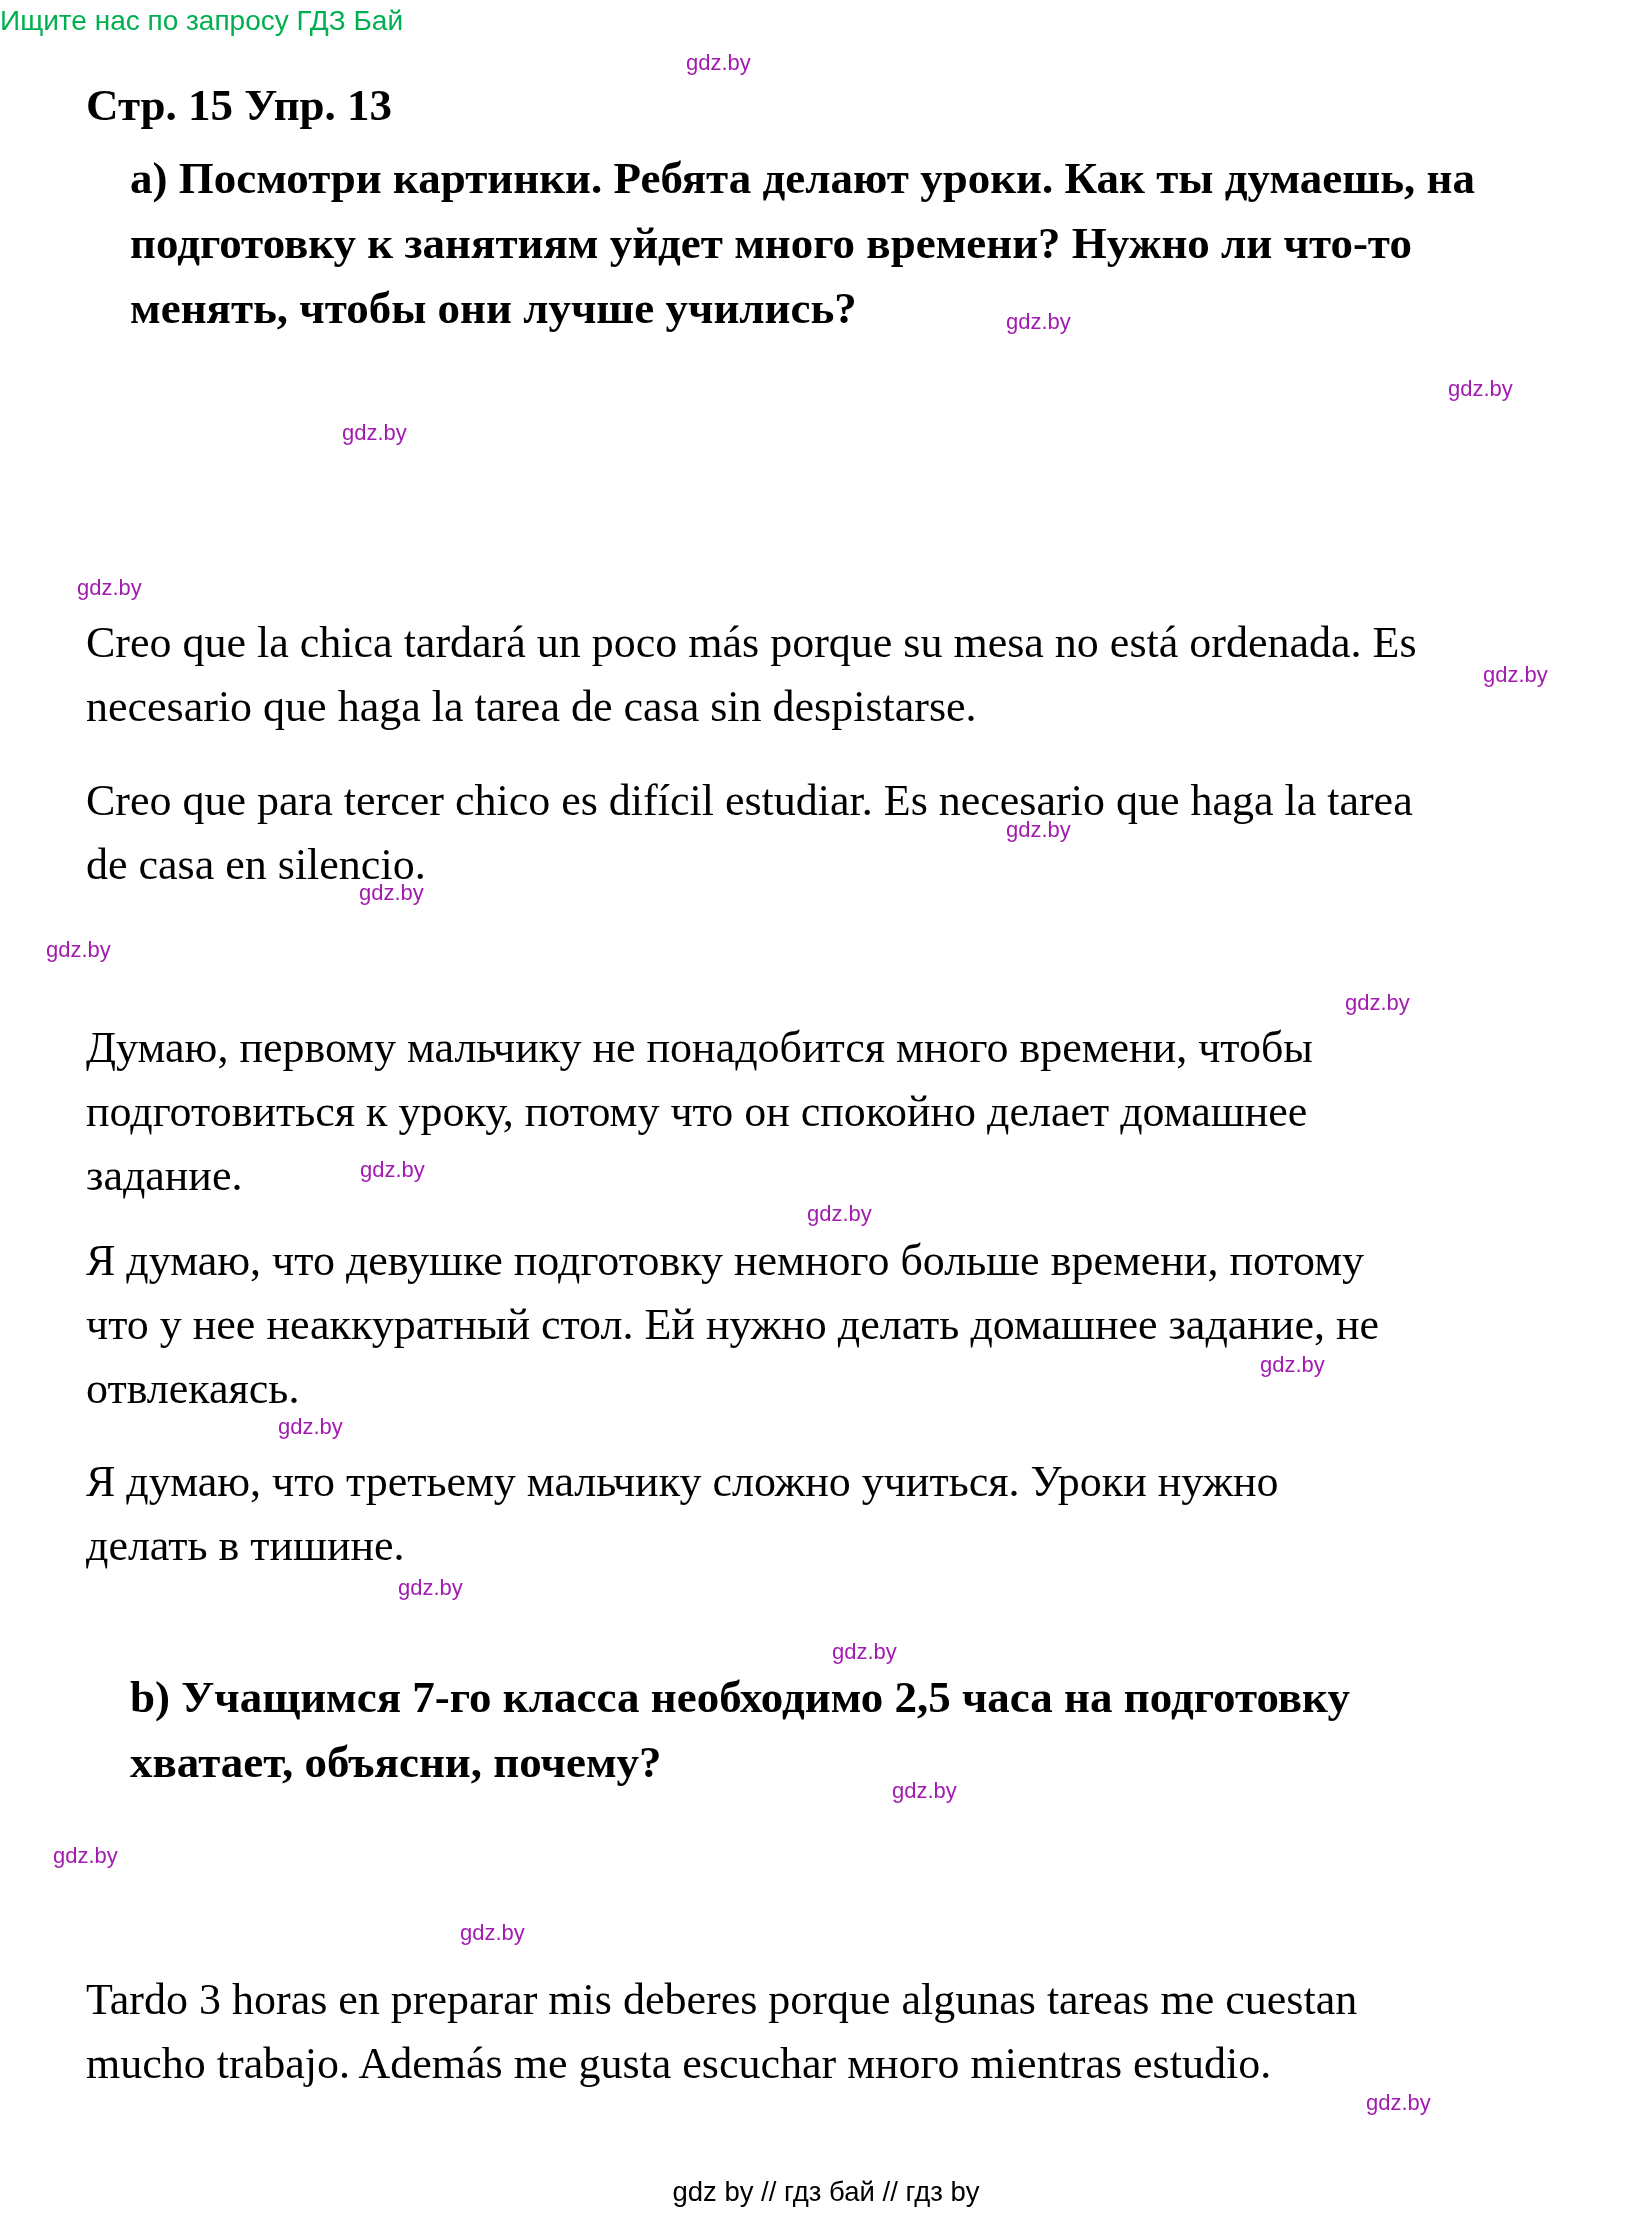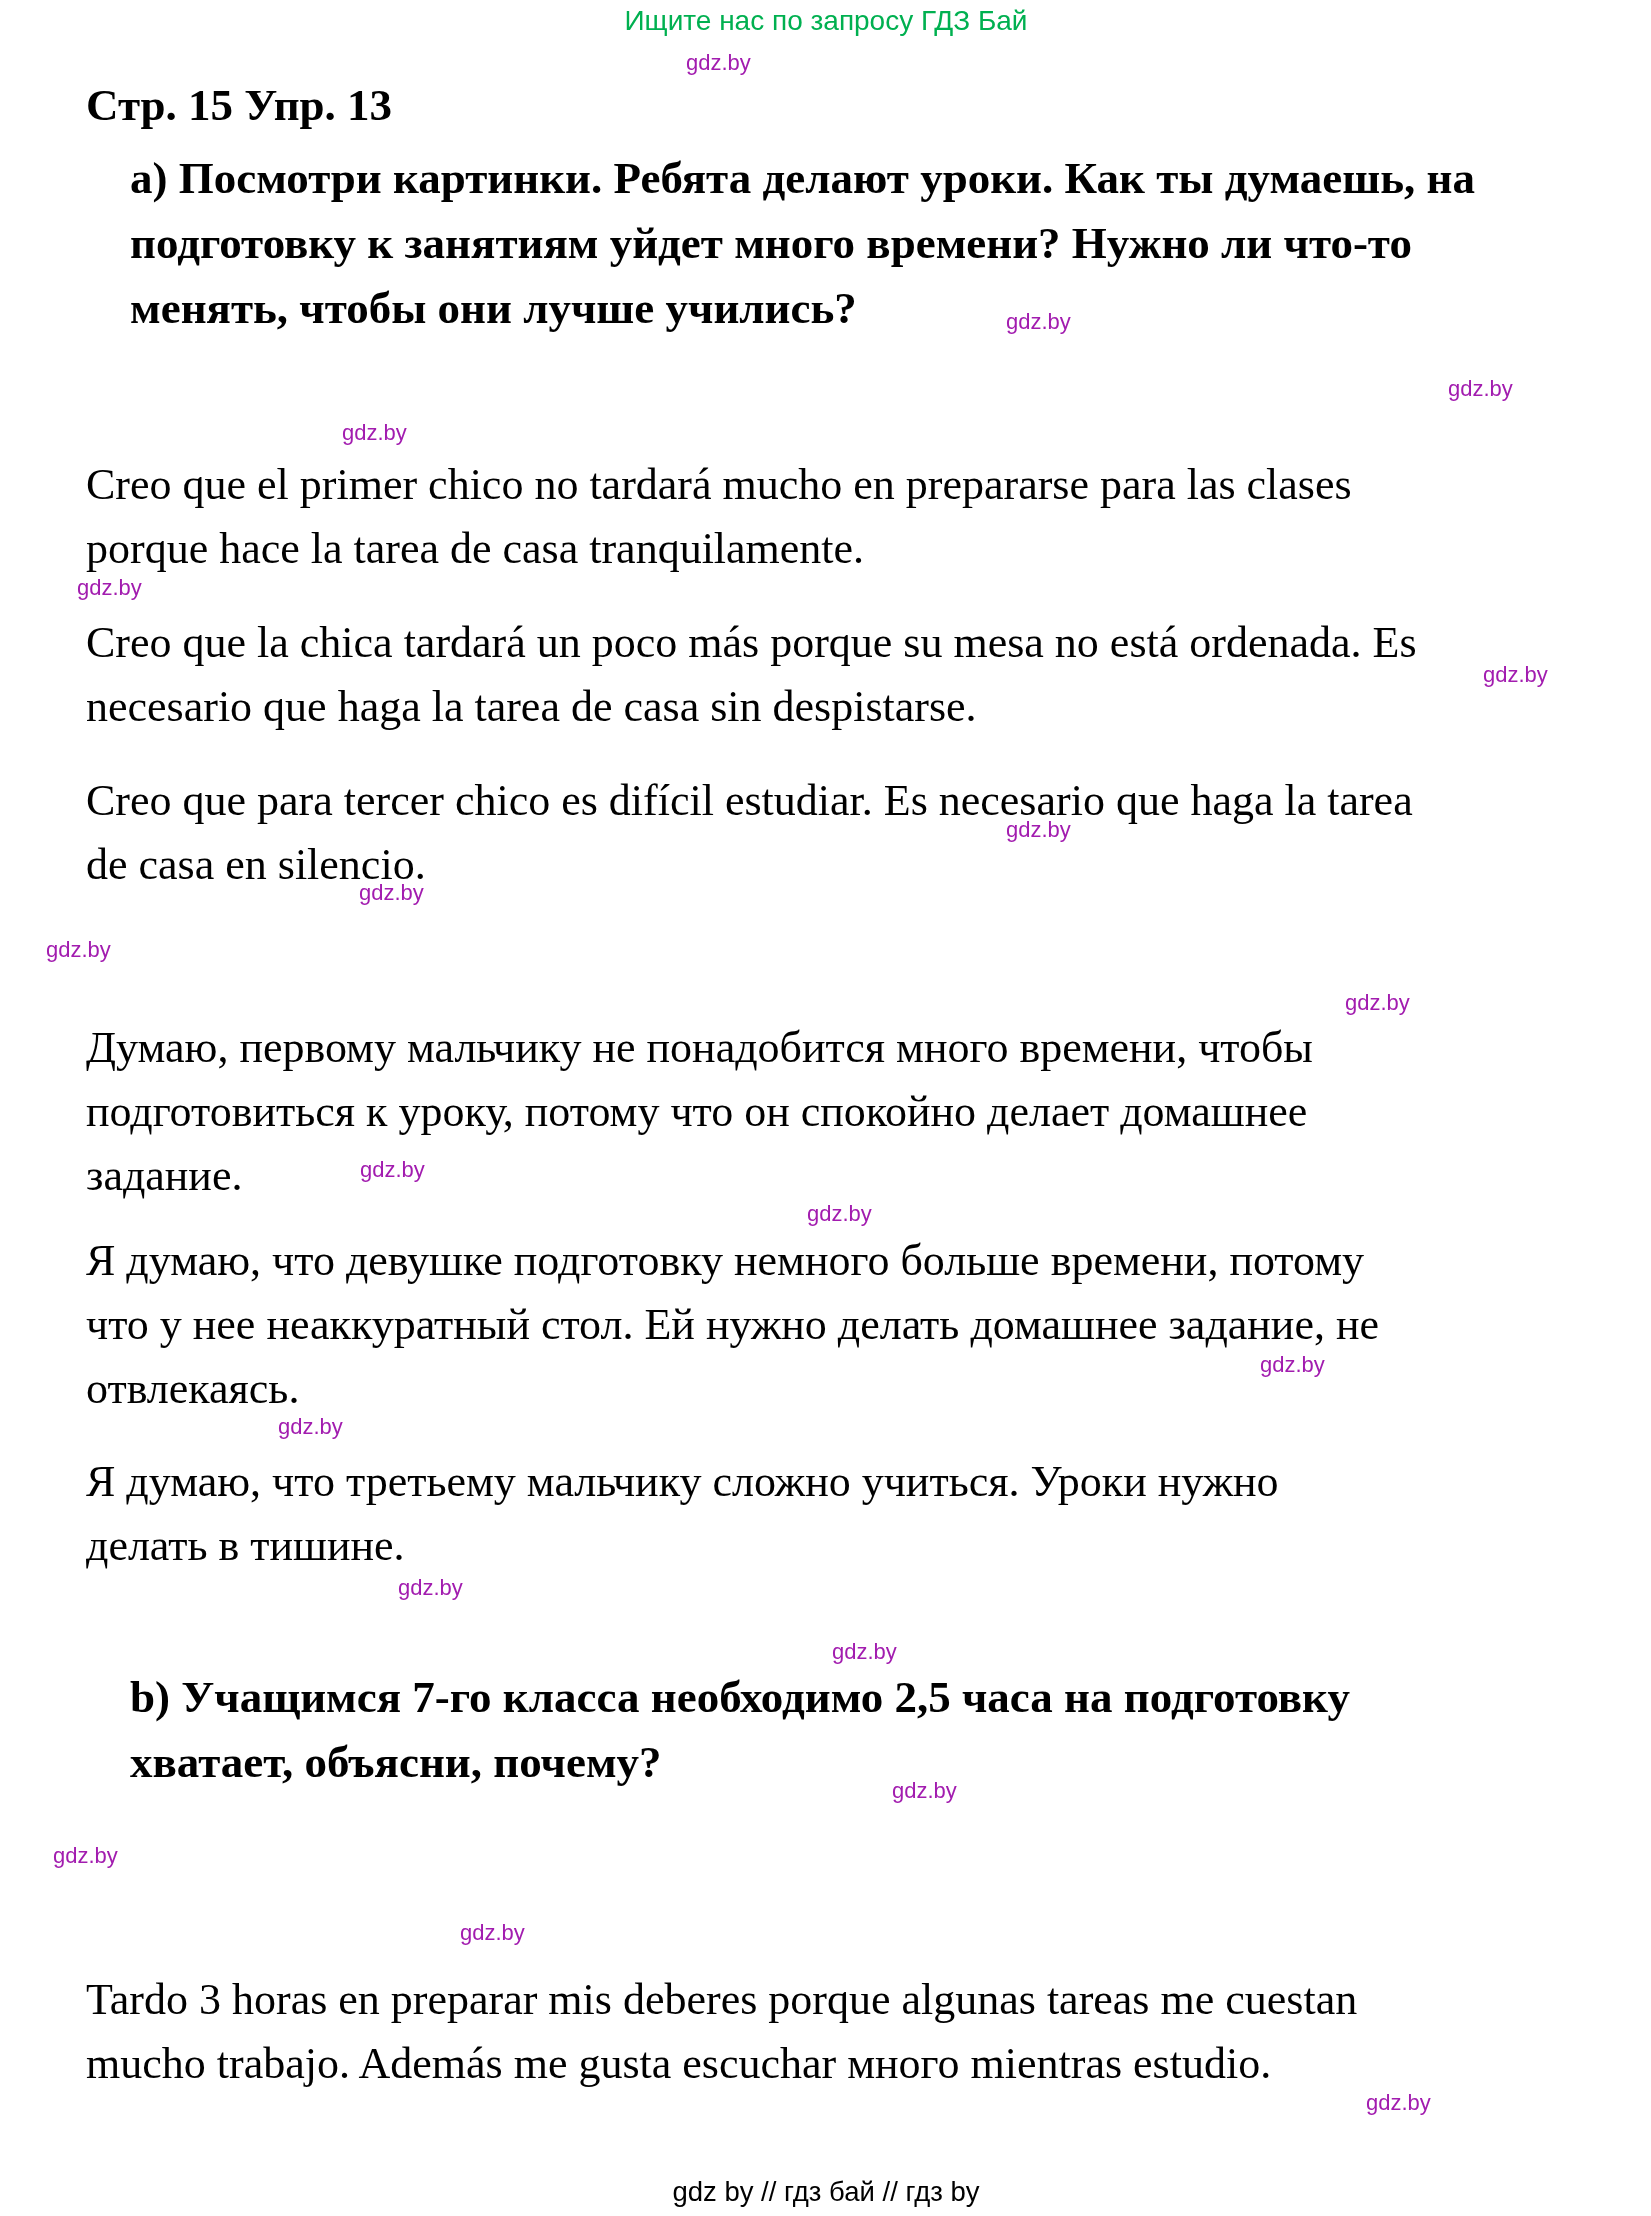--- a/index.html
+++ b/index.html
@@ -14,21 +14,21 @@
     background: #ffffff;
     overflow: hidden;
     font-family: "Liberation Serif", serif;
     color: #000000;
   }
   .promo {
     position: absolute;
     top: 5.1px;
     left: 0;
     width: 100%;
-    text-align: center;
+    text-align: left;
     font-family: "Liberation Sans", sans-serif;
     font-size: 28px;
     color: #00b050;
   }
   .footer {
     position: absolute;
     top: 2176px;
     left: 0;
     width: 100%;
     text-align: center;
@@ -75,24 +75,20 @@
   <div class="promo">Ищите нас по запросу ГДЗ Бай</div>
 
   <div class="title-block">Стр. 15 Упр. 13</div>
 
   <div class="block heading" style="top:146px">
     <div class="ln">а) Посмотри картинки. Ребята делают уроки. Как ты думаешь, на</div>
     <div class="ln">подготовку к занятиям уйдет много времени? Нужно ли что-то</div>
     <div class="ln">менять, чтобы они лучше учились?</div>
   </div>
 
-  <div class="block body-text" style="top:453px">
-    <div class="ln">Creo que el primer chico no tardará mucho en prepararse para las clases</div>
-    <div class="ln">porque hace la tarea de casa tranquilamente.</div>
-  </div>
 
   <div class="block body-text" style="top:611px">
     <div class="ln">Creo que la chica tardará un poco más porque su mesa no está ordenada. Es</div>
     <div class="ln">necesario que haga la tarea de casa sin despistarse.</div>
   </div>
 
   <div class="block body-text" style="top:769px">
     <div class="ln">Creo que para tercer chico es difícil estudiar. Es necesario que haga la tarea</div>
     <div class="ln">de casa en silencio.</div>
   </div>

